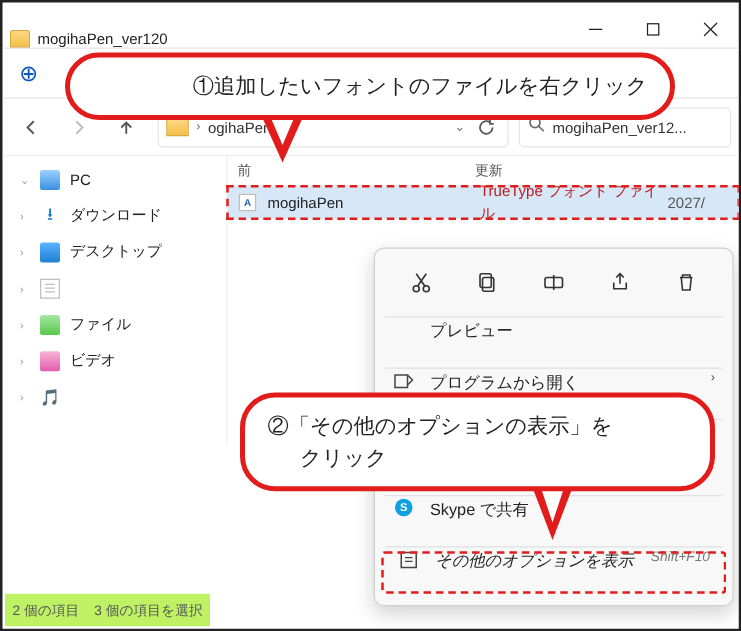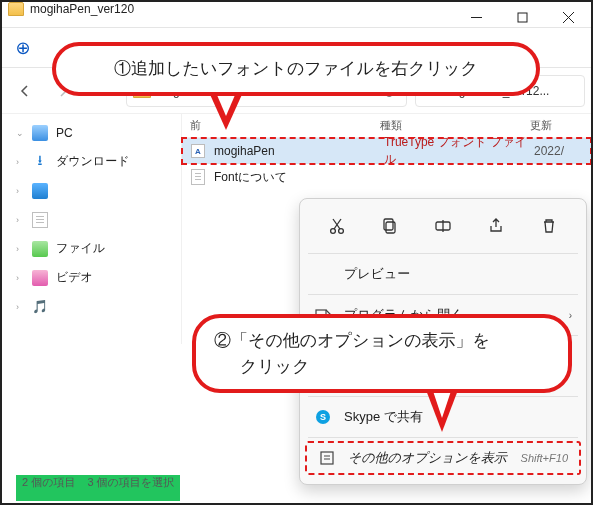--- a/index.html
+++ b/index.html
@@ -1,18 +1,18 @@
 <!DOCTYPE html>
 <html><head>
 <meta charset="utf-8">
 <style>
 * { margin: 0; padding: 0; box-sizing: border-box; font-family: 'Segoe UI', 'Yu Gothic UI', sans-serif; }
 body { width: 593px; height: 505px; border: 2px solid #222; position: relative; background: #fff; overflow: hidden; }
 
-.titlebar { display: flex; align-items: flex-start; height: 26px; border-bottom: 1px solid #e5e5e5; }
+.titlebar { display: flex; align-items: flex-end; height: 37px; border-bottom: 1px solid #e5e5e5; }
 .titlebar .ticon { width: 16px; height: 14px; margin: 0 6px; background: linear-gradient(#ffd780,#f3c04b); border: 1px solid #d8a63a; border-radius: 2px 2px 0 0; }
 .titlebar .title { font-size: 12px; color: #222; flex: 0 0 auto; }
 .titlebar .spacer { flex: 1; }
 .winbtn { width: 46px; height: 30px; display: flex; align-items: center; justify-content: center; color: #222; }
 .winbtn svg { width: 11px; height: 11px; }
 
 .tabbar { display: flex; align-items: center; height: 40px; padding: 4px 6px; border-bottom: 1px solid #e5e5e5; }
 .newtab { width: 30px; height: 30px; display: flex; align-items: center; justify-content: center; color: #0a57c2; font-size: 18px; font-weight: 300; }
 
 .navbar { display: flex; align-items: center; height: 46px; padding: 0 6px; gap: 4px; border-bottom: 1px solid #f0f0f0; }
@@ -35,50 +35,50 @@
 .ico { width: 16px; height: 16px; display: flex; align-items: center; justify-content: center; }
 .ico.pc { background: linear-gradient(#9bd0ff,#3b8fe2); border-radius: 2px; }
 .ico.dl { color: #1677d0; font-size: 14px; }
 .ico.desk { background: linear-gradient(#5ab3ff,#1f7fd1); border-radius: 2px; }
 .ico.doc { background: #fff; border: 1px solid #bfbfbf; position: relative; }
 .ico.doc::after { content: ""; position: absolute; left: 3px; top: 3px; right: 3px; height: 1px; background: #bfbfbf; box-shadow: 0 3px 0 #bfbfbf, 0 6px 0 #bfbfbf; }
 .ico.pic { background: linear-gradient(#a8e6a1,#57c84e); border-radius: 2px; }
 .ico.vid { background: linear-gradient(#f7b3d5,#e25cae); border-radius: 2px; }
 .ico.mus { color: #e33636; font-size: 13px; }
 
-.statusbar { position: absolute; left: 14px; bottom: 2px; height: 26px; display: flex; font-size: 11px; color: #555; padding: 0 6px; gap: 12px; background: #22c55e; }
+.statusbar { position: absolute; left: 2px; bottom: 2px; height: 26px; display: flex; align-items: center; font-size: 11px; color: #555; padding: 0 6px; gap: 12px; background: #bef264; }
 
 .filearea { flex: 1; position: relative; }
 .fhead { display: flex; font-size: 11px; color: #555; height: 24px; align-items: center; border-bottom: 1px solid #f0f0f0; padding-left: 8px; }
 .fhead .col1 { width: 190px; }
 .fhead .col2 { width: 150px; }
 .frow { display: flex; align-items: center; height: 26px; padding-left: 8px; font-size: 12px; color: #222; }
 .frow .fico { width: 16px; height: 16px; margin-right: 8px; display: flex; align-items: center; justify-content: center; }
 .frow .fname { width: 170px; }
 .frow .ftype { width: 150px; color: #b91c1c; }
 .frow .fdate { color: #555; }
 .frow.sel { background: #d6e7f7; outline: 2px dashed #e21b1b; outline-offset: -1px; }
 .fontico { width: 14px; height: 14px; background: #fff; border: 1px solid #bcbcbc; font-size: 8px; color: #2c63b5; display: flex; align-items: center; justify-content: center; font-weight: bold; }
 
 .ctxmenu { position: absolute; right: 4px; top: 196px; width: 288px; background: #f8f8f8; border: 1px solid #d0d0d0; border-radius: 8px; box-shadow: 0 6px 16px rgba(0,0,0,0.18); padding: 6px 0; }
 .ctx-iconrow { display: flex; justify-content: space-around; padding: 6px 10px 10px; }
 .ctx-iconrow .cib { width: 30px; height: 30px; display: flex; align-items: center; justify-content: center; color: #333; border-radius: 4px; }
 .ctx-iconrow .cib svg { width: 18px; height: 18px; }
 .ctx-sep { height: 1px; background: #e0e0e0; margin: 2px 8px; }
-.ctx-item { display: flex; align-items: center; height: 36px; padding: 0 14px; font-size: 13px; color: #222; gap: 12px; }
+.ctx-item { display: flex; height: 36px; padding: 0 14px; font-size: 13px; color: #222; gap: 12px; }
 .ctx-item .cico { width: 18px; display: flex; justify-content: center; color: #444; }
 .ctx-item .label { flex: 1; }
 .ctx-item .sub { font-size: 11px; color: #777; }
 .ctx-item .subarr { font-size: 10px; color: #555; }
 .ctx-item.last { outline: 2px dashed #e21b1b; outline-offset: -3px; margin: 2px 4px; border-radius: 4px; font-style: italic; }
 .skype { width: 14px; height: 14px; background: #0ea1e2; border-radius: 50%; color: #fff; font-size: 9px; font-weight: bold; display: flex; align-items: center; justify-content: center; }
 
 
 .callout { position: absolute; background: #fff; border: 4px solid #e21b1b; border-radius: 28px; padding: 10px 18px; font-size: 17px; color: #222; line-height: 1.5; z-index: 10; }
-.callout.c1 { left: 50px; top: 40px; width: 488px; text-align: center; }
+.callout.c1 { left: 50px; top: 40px; width: 488px; text-align: right; }
 .callout.c2 { left: 190px; top: 312px; width: 380px; }
 .tail { position: absolute; width: 0; height: 0; }
 .tail.t1 { left: 206px; top: 88px; border-left: 18px solid transparent; border-right: 18px solid transparent; border-top: 40px solid #e21b1b; z-index: 9; }
 .tail.t1::after { content: ""; position: absolute; left: -12px; top: -42px; border-left: 12px solid transparent; border-right: 12px solid transparent; border-top: 28px solid #fff; }
 .tail.t2 { left: 424px; top: 388px; border-left: 16px solid transparent; border-right: 16px solid transparent; border-top: 42px solid #e21b1b; z-index: 9; }
 .tail.t2::after { content: ""; position: absolute; left: -10px; top: -44px; border-left: 10px solid transparent; border-right: 10px solid transparent; border-top: 30px solid #fff; }
 
 </style>
 </head>
 <body>
@@ -156,20 +156,21 @@
         <span>PC</span>
       </div>
     <div class="side-item">
         <span class="arr">›</span>
         <span class="ico dl">⭳</span>
         <span>ダウンロード</span>
       </div>
     <div class="side-item">
         <span class="arr">›</span>
         <span class="ico desk"></span>
+        <span>デスクトップ</span>
       </div>
     <div class="side-item">
         <span class="arr">›</span>
         <span class="ico doc"></span>
       </div>
     <div class="side-item">
         <span class="arr">›</span>
         <span class="ico pic"></span>
         <span>ファイル</span>
       </div>
@@ -180,36 +181,29 @@
       </div>
     <div class="side-item">
         <span class="arr">›</span>
         <span class="ico mus">🎵</span>
       </div>
   </div>
 
   <div class="filearea">
     <div class="fhead">
       <div class="col1">前</div>
-      <div class="col2">種類</div>
       <div>更新</div>
     </div>
     <div class="frow sel">
       <span class="fico">
           <span class="fontico">A</span>
         </span>
       <span class="fname">mogihaPen</span>
       <span class="ftype">TrueType フォント ファイル</span>
-      <span class="fdate">2022/</span>
-    </div>
-    <div class="frow">
-      <span class="fico">
-          <span class="ico doc" style="width:14px;height:16px"></span>
-        </span>
-      <span class="fname">Fontについて</span>
+      <span class="fdate">2027/</span>
     </div>
   </div>
 </div>
 
 <div class="statusbar">
   <span>2 個の項目</span>
   <span>3 個の項目を選択</span>
 </div>
 
 <div class="ctxmenu">

